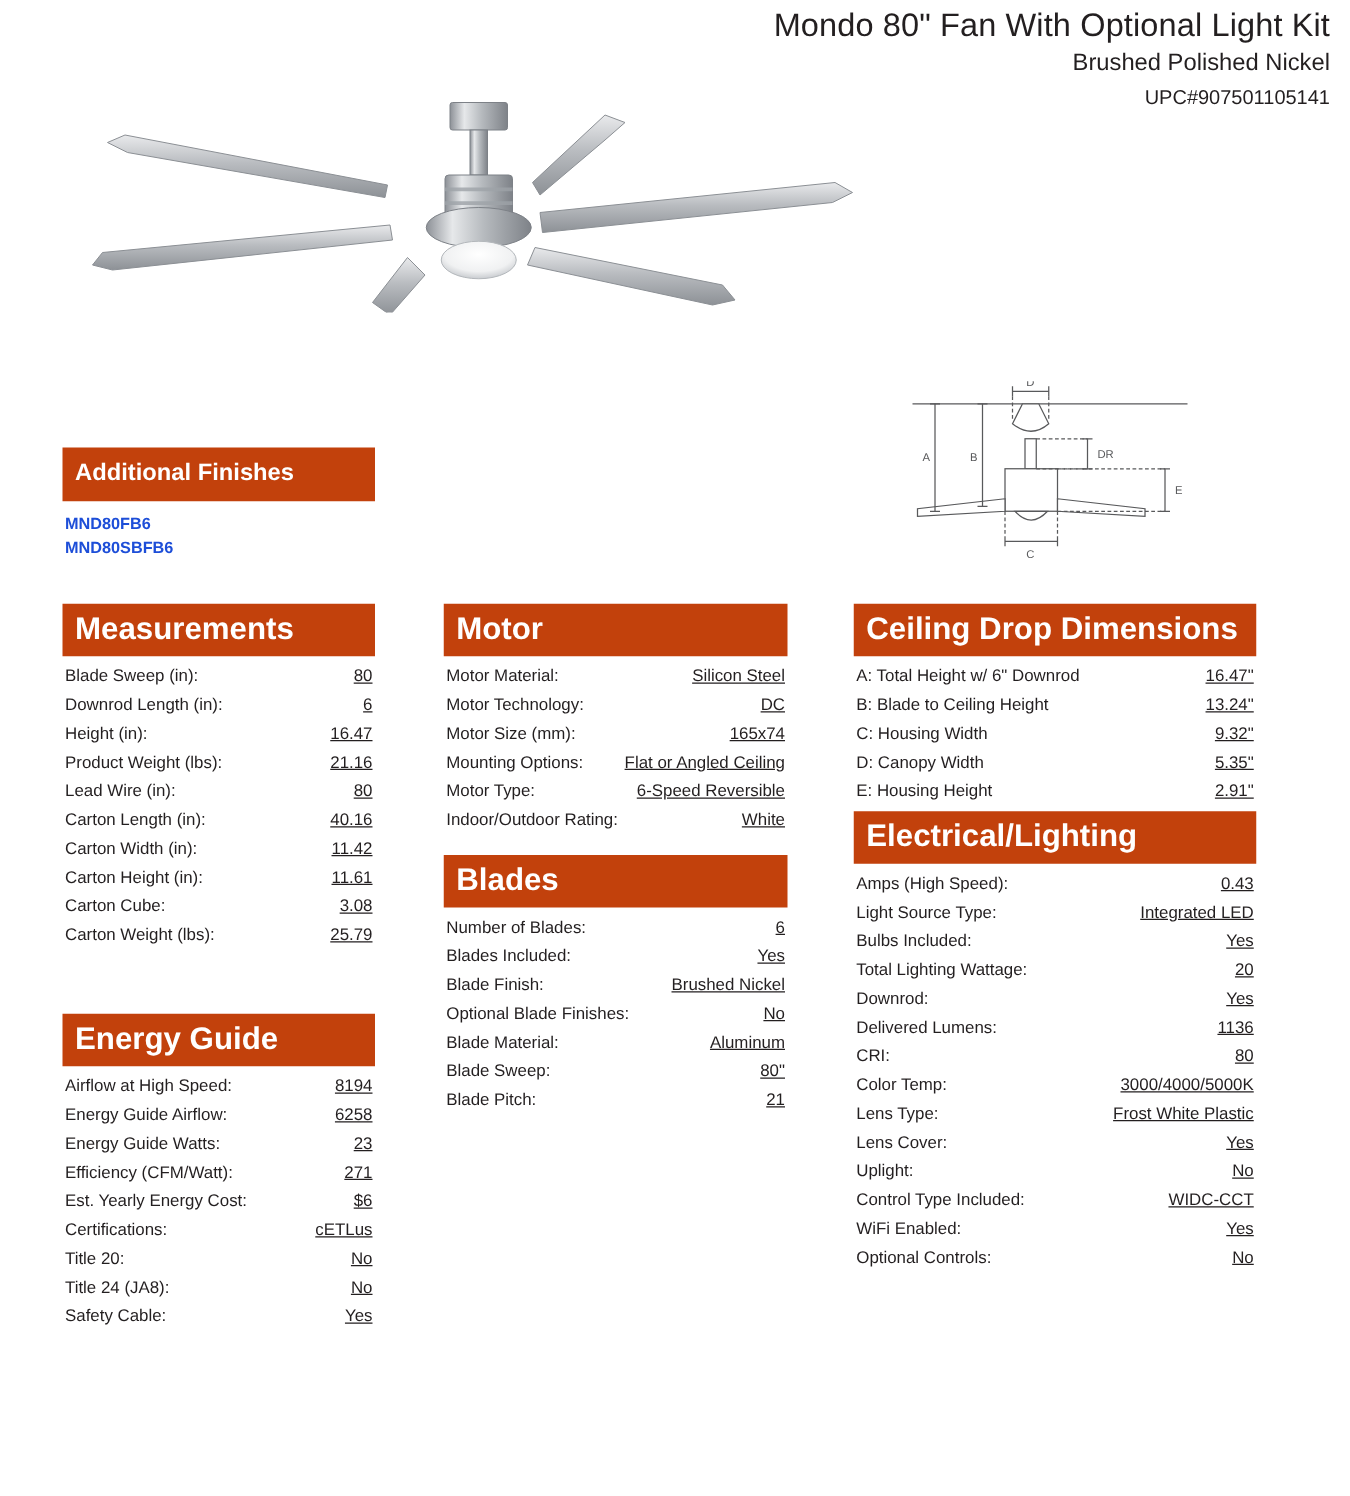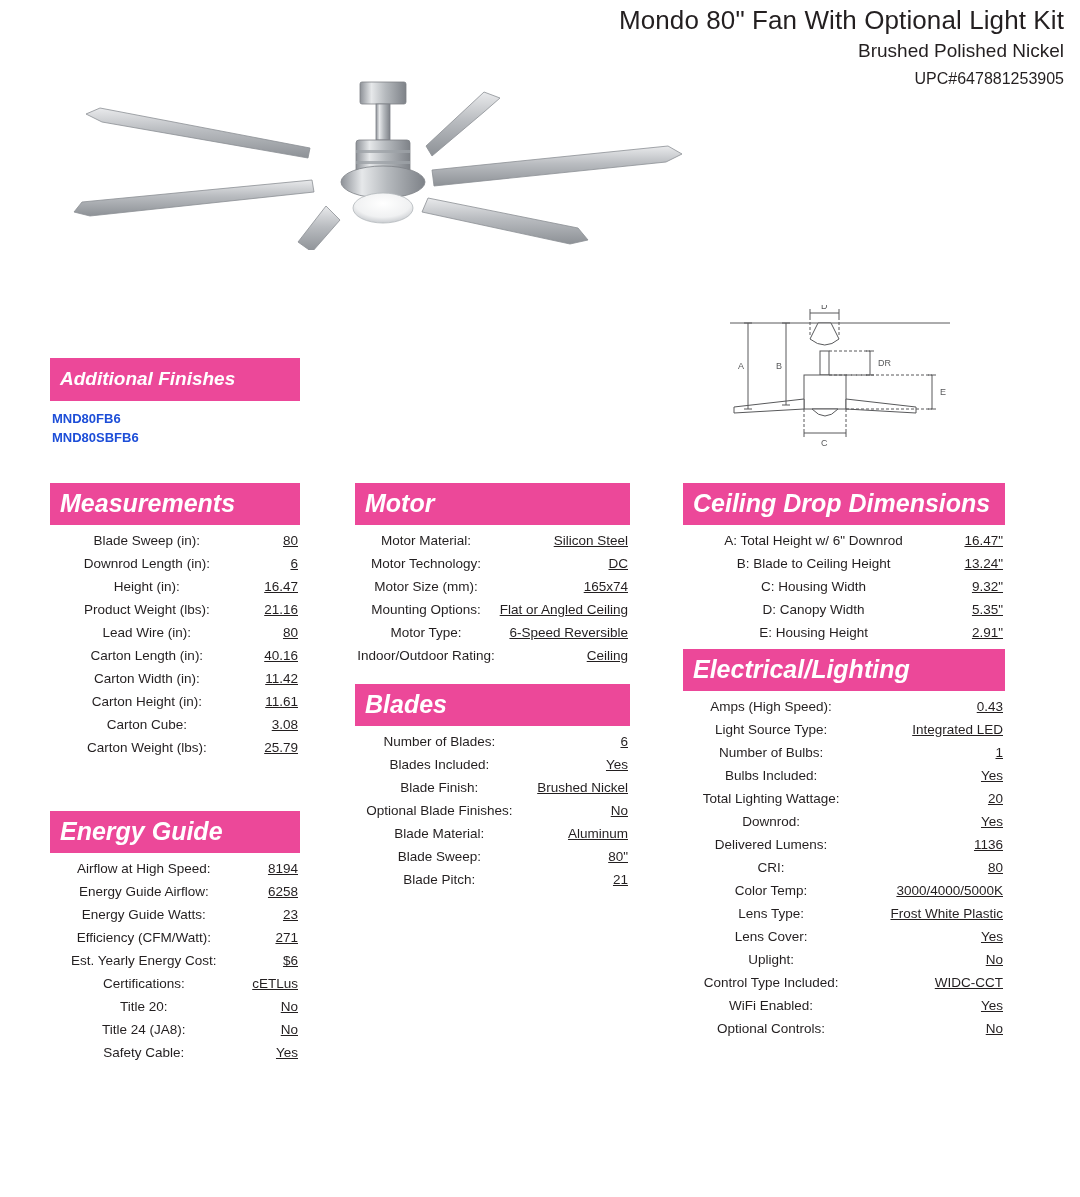--- a/index.html
+++ b/index.html
@@ -59,28 +59,27 @@
   .diagram {
     position: absolute;
     left: 700px;
     top: 305px;
     width: 340px;
     height: 165px;
   }
 
   
   .bar {
-    background: #ec4899;
+    background: #c2410c;
     color: #ffffff;
     font-size: 25px;
     font-weight: bold;
     padding: 5px 10px 7px 10px;
     box-sizing: border-box;
     line-height: 30px;
-    font-style: italic;
   }
   .bar.small {
     font-size: 19px;
     font-weight: bold;
     padding: 6px 10px 7px 10px;
   }
 
   
   .spec-list {
     width: 100%;
@@ -88,21 +87,21 @@
     margin-top: 4px;
   }
   .spec-list tr td {
     font-size: 13.5px;
     padding: 3.5px 2px 3.5px 2px;
     line-height: 16px;
     color: #231f20;
     vertical-align: top;
   }
   .spec-list tr td.label {
-    text-align: center;
+    text-align: left;
     white-space: nowrap;
   }
   .spec-list tr td.value {
     text-align: right;
     white-space: nowrap;
     text-decoration: underline;
   }
   .plain-text {
     font-size: 13.5px;
     padding: 10px 2px 0 2px;
@@ -134,21 +133,21 @@
   }
 </style>
 </head>
 <body>
 
 <div class="page">
 
   <div class="header">
     <div class="title">Mondo 80" Fan With Optional Light Kit</div>
     <div class="subtitle">Brushed Polished Nickel</div>
-    <div class="upc">UPC#647881253905</div>
+    <div class="upc">UPC#907501105141</div>
   </div>
 
   <div class="product-image">
     <svg width="660" height="220" viewBox="0 0 660 220" xmlns="http://www.w3.org/2000/svg">
       <defs>
         <linearGradient id="bladeG" x1="0" y1="0" x2="0" y2="1">
           <stop offset="0%" stop-color="#e9eaec"></stop>
           <stop offset="45%" stop-color="#b9bcc0"></stop>
           <stop offset="100%" stop-color="#8d9196"></stop>
         </linearGradient>
@@ -368,21 +367,21 @@
           <tr>
             <td class="label">Mounting Options:</td>
             <td class="value">Flat or Angled Ceiling</td>
           </tr>
           <tr>
             <td class="label">Motor Type:</td>
             <td class="value">6-Speed Reversible</td>
           </tr>
           <tr>
             <td class="label">Indoor/Outdoor Rating:</td>
-            <td class="value">Ceiling</td>
+            <td class="value">White</td>
           </tr>
         </tbody>
       </table>
   </div>
 
   <div class="col" id="col-blades">
     <div class="bar">Blades</div>
     <table class="spec-list">
         <tbody>
           <tr>
@@ -452,24 +451,20 @@
         <tbody>
           <tr>
             <td class="label">Amps (High Speed):</td>
             <td class="value">0.43</td>
           </tr>
           <tr>
             <td class="label">Light Source Type:</td>
             <td class="value">Integrated LED</td>
           </tr>
           <tr>
-            <td class="label">Number of Bulbs:</td>
-            <td class="value">1</td>
-          </tr>
-          <tr>
             <td class="label">Bulbs Included:</td>
             <td class="value">Yes</td>
           </tr>
           <tr>
             <td class="label">Total Lighting Wattage:</td>
             <td class="value">20</td>
           </tr>
           <tr>
             <td class="label">Downrod:</td>
             <td class="value">Yes</td>

